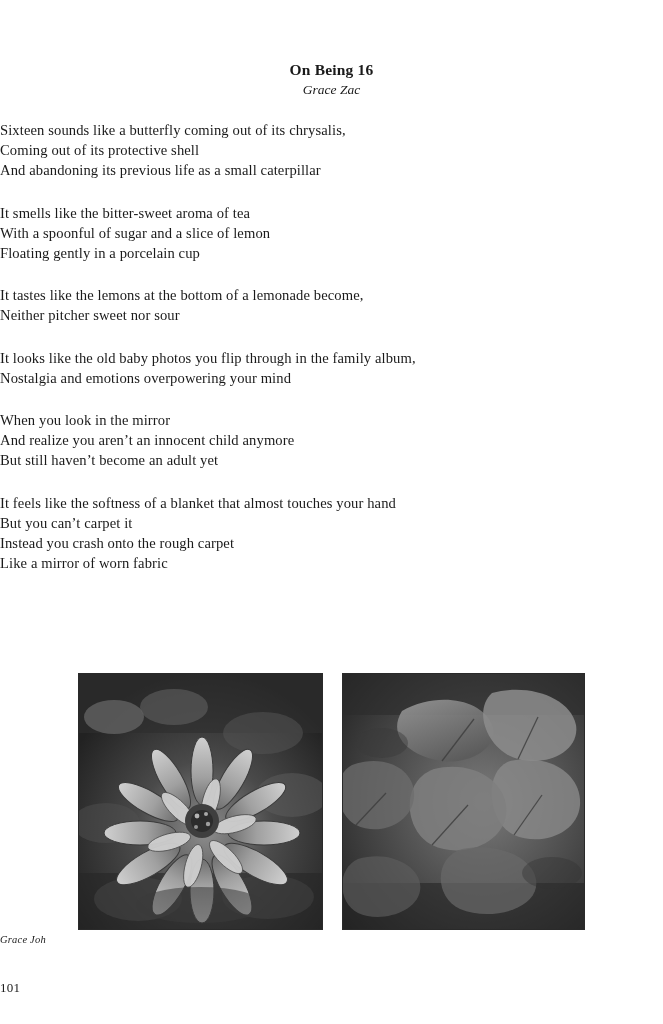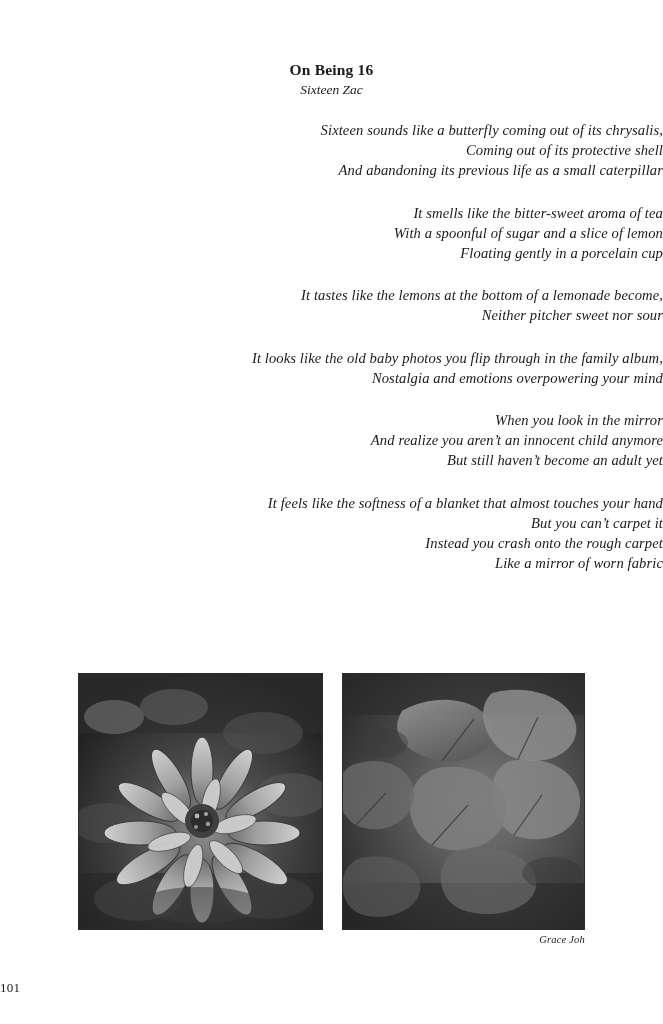--- a/index.html
+++ b/index.html
@@ -42,26 +42,25 @@
 
   .poem-body {
     margin: 0;
     padding: 0;
     padding-top: 22px;
   }
   .stanza {
     margin: 0 0 22px 0;
   }
   .stanza .line {
-    text-align: right;
+    text-align: left;
     font-size: 14.6px;
     line-height: 20.2px;
     letter-spacing: 0.1px;
     white-space: pre-wrap;
-    font-style: italic;
   }
 
   .plates {
     position: absolute;
     left: 0;
     top: 673px;
     width: 663px;
     height: 257px;
   }
   .plate {
@@ -77,21 +76,21 @@
   .plate-right {
     left: 342px;
     width: 243px;
   }
 
   .artist-credit {
     position: absolute;
     left: 0;
     top: 934px;
     width: 585px;
-    text-align: right;
+    text-align: left;
     font-size: 10.5px;
     font-style: italic;
     letter-spacing: 0.2px;
   }
 
   .page-number {
     position: absolute;
     left: 0;
     top: 980px;
     width: 600px;
@@ -99,21 +98,21 @@
     font-size: 13px;
     letter-spacing: 0.3px;
   }
 </style>
 </head>
 <body>
 
 <div class="page">
 
   <h1 class="poem-title">On Being 16</h1>
-  <div class="poem-author">Sixteen Zac</div>
+  <div class="poem-author">Grace Zac</div>
 
   <div class="poem-body">
 
     <div class="stanza">
       <div class="line">Sixteen sounds like a butterfly coming out of its chrysalis,</div>
       <div class="line">Coming out of its protective shell</div>
       <div class="line">And abandoning its previous life as a small caterpillar</div>
     </div>
 
     <div class="stanza">

